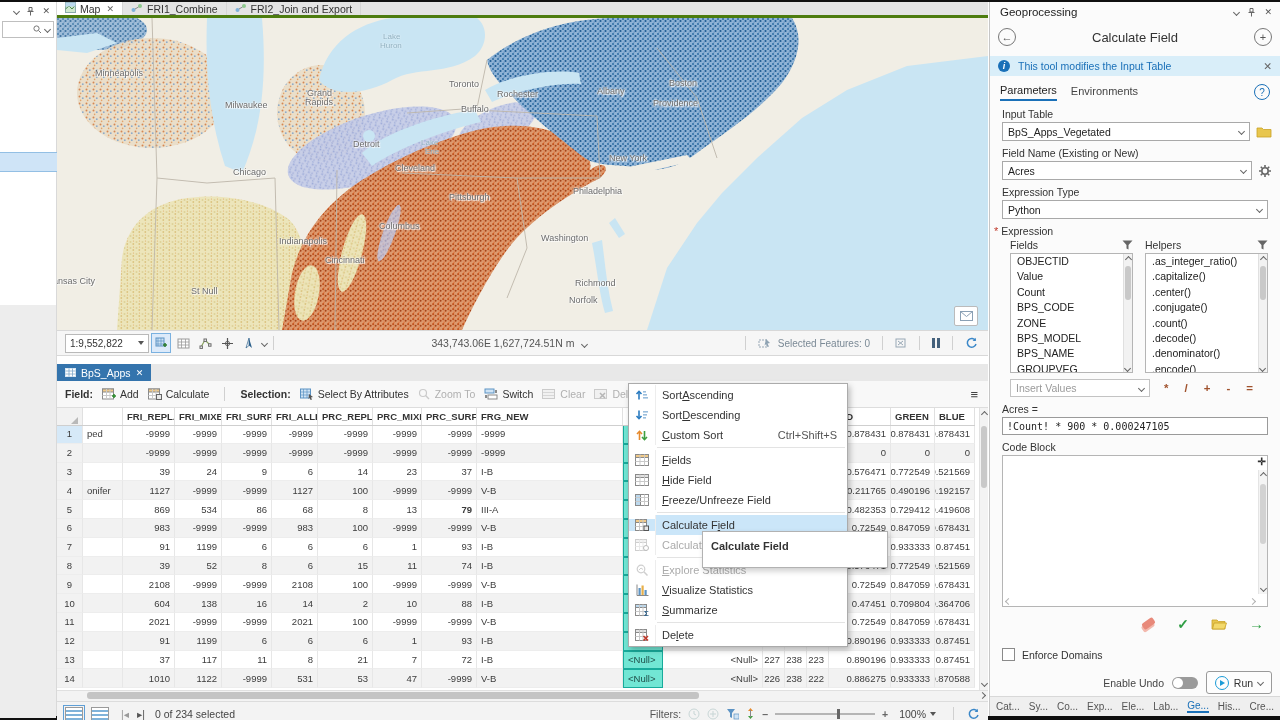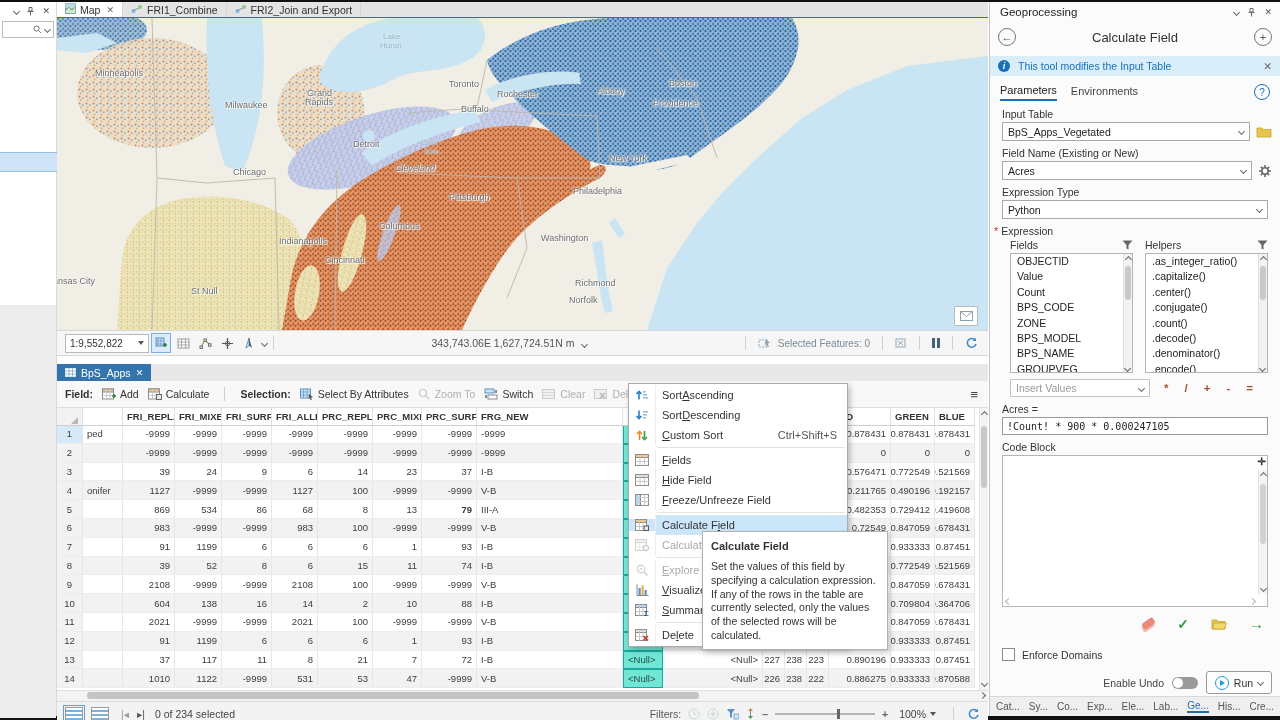--- a/index.html
+++ b/index.html
@@ -12,21 +12,21 @@
   #top-strip{left:0;top:0;width:1280px;height:2px;background:#101010;}
   #win-ctl{right:0;top:0;width:48px;height:10px;background:#101010;color:#eee;display:flex;justify-content:flex-end;gap:10px;align-items:center;font-size:7px;padding-right:6px;box-sizing:border-box;}
   #bottom-strip{left:0;top:716px;width:1280px;height:4px;background:#101010;}
   
   #left-strip{left:0;top:2px;width:57px;height:714px;background:#fff;border-right:1px solid #d9d9d9;box-sizing:border-box;}
   #left-strip .icons{display:flex;justify-content:flex-end;gap:8px;padding:4px 6px 2px 0;color:#555;align-items:center;}
   #ls-search{margin:3px 2px;height:15px;border:1px solid #bfbfbf;background:#fff;display:flex;align-items:center;justify-content:flex-end;gap:3px;padding-right:3px;}
   #ls-highlight{left:0;top:150px;width:57px;height:20px;background:#cfe4f7;border-top:1px solid #93bfe4;border-bottom:1px solid #93bfe4;box-sizing:border-box;}
   #ls-lower{left:0;top:303px;width:56px;height:413px;background:#ededed;}
   
-  #view-tabbar{left:57px;top:2px;width:931px;height:16px;background:#e4e4e4;display:flex;align-items:stretch;border-bottom:1px solid #4d7c0f;box-sizing:border-box;}
+  #view-tabbar{left:57px;top:2px;width:931px;height:16px;background:#e4e4e4;display:flex;align-items:stretch;border-bottom:3px solid #4d7c0f;box-sizing:border-box;}
   .vtab{display:flex;align-items:center;gap:4px;padding:0 8px;font-size:10.5px;color:#333;border-right:1px solid #d6d6d6;}
   .vtab.active{background:#fff;}
   .vtab .x{color:#666;font-size:9px;margin-left:2px;}
   
   #map-wrap{left:57px;top:18px;width:931px;height:312px;overflow:hidden;background:#f1eee5;}
   .city{position:absolute;font-size:9px;color:#6b6b6b;text-shadow:0 0 2px #fff,0 0 2px #fff,1px 1px 1px #fff;white-space:nowrap;}
   .lake-lbl{position:absolute;font-size:8px;color:#8fb0c0;text-shadow:0 0 2px #fff;white-space:nowrap;}
   #ovw-btn{right:10px;bottom:4px;width:22px;height:18px;background:#fff;border:1px solid #bbb;border-radius:2px;display:flex;align-items:center;justify-content:center;}
   
   #map-toolbar{left:57px;top:330px;width:931px;height:26px;background:#f6f6f6;border-top:1px solid #d8d8d8;border-bottom:1px solid #d8d8d8;box-sizing:border-box;display:flex;align-items:center;font-size:10px;color:#555;}
@@ -262,21 +262,21 @@
         <span class="city" style="left: 248px; top: 79px;">Rapids</span>
         <span class="city" style="left: 296px; top: 121px;">Detroit</span>
         <span class="city" style="left: 176px; top: 149px;">Chicago</span>
         <span class="city" style="left: 392px; top: 61px;">Toronto</span>
         <span class="city" style="left: 440px; top: 71px;">Rochester</span>
         <span class="city" style="left: 404px; top: 86px;">Buffalo</span>
         <span class="city" style="left: 540px; top: 68px;">Albany</span>
         <span class="city" style="left: 612px; top: 60px;">Boston</span>
         <span class="city" style="left: 596px; top: 80px;">Providence</span>
         <span class="city" style="left: 552px; top: 135px;">New York</span>
-        <span class="city" style="left: 338px; top: 145px; font-style: italic;">Cleveland</span>
+        <span class="city" style="left: 338px; top: 145px;">Cleveland</span>
         <span class="city" style="left: 516px; top: 168px;">Philadelphia</span>
         <span class="city" style="left: 392px; top: 174px;">Pittsburgh</span>
         <span class="city" style="left: 322px; top: 203px;">Columbus</span>
         <span class="city" style="left: 222px; top: 218px;">Indianapolis</span>
         <span class="city" style="left: 268px; top: 237px;">Cincinnati</span>
         <span class="city" style="left: 484px; top: 215px;">Washington</span>
         <span class="city" style="left: 478px; top: 260px; padding-left: 40px;">Richmond</span>
         <span class="city" style="left: 512px; top: 277px;">Norfolk</span>
         <span class="city" style="left: 134px; top: 268px;">St Null</span>
         <span class="city" style="left: -4px; top: 258px;">ansas City</span>
@@ -929,21 +929,20 @@
             <path d="M4.5 0.5 V11.5 M8 0.5 V11.5 M0.5 7.5 H11.5" stroke="#c9c9c9" fill="none"></path>
             <path d="M8.5 7 L13 11.5 M13 7 L8.5 11.5" stroke="#c0392b" stroke-width="1.6"></path>
           </svg>
         </span>
         <span class="lab">De<u>l</u>ete</span>
       </div>
     </div>
 
 <div class="abs" id="tooltip">
   <div class="tt-title">Calculate Field</div>
-  <div>Set the values of this field by specifying a calculation expression. If any of the rows in the table are currently selected, only the values of the selected rows will be calculated.</div>
 </div>
 
 <div class="abs" id="geo-panel">
   <div id="geo-title">
     <span class="t">Geoprocessing</span>
     <span style="display:flex;gap:9px;align-items:center;">
       <i class="chv"></i>
       <svg class="pinsvg" width="7" height="9" viewBox="0 0 7 9">
             <path d="M2 0.5 h3 v3.5 h-3 z M0.5 4.5 h6 M3.5 4.5 v4" stroke="#666" fill="#fff" stroke-width="1"></path>
           </svg>

